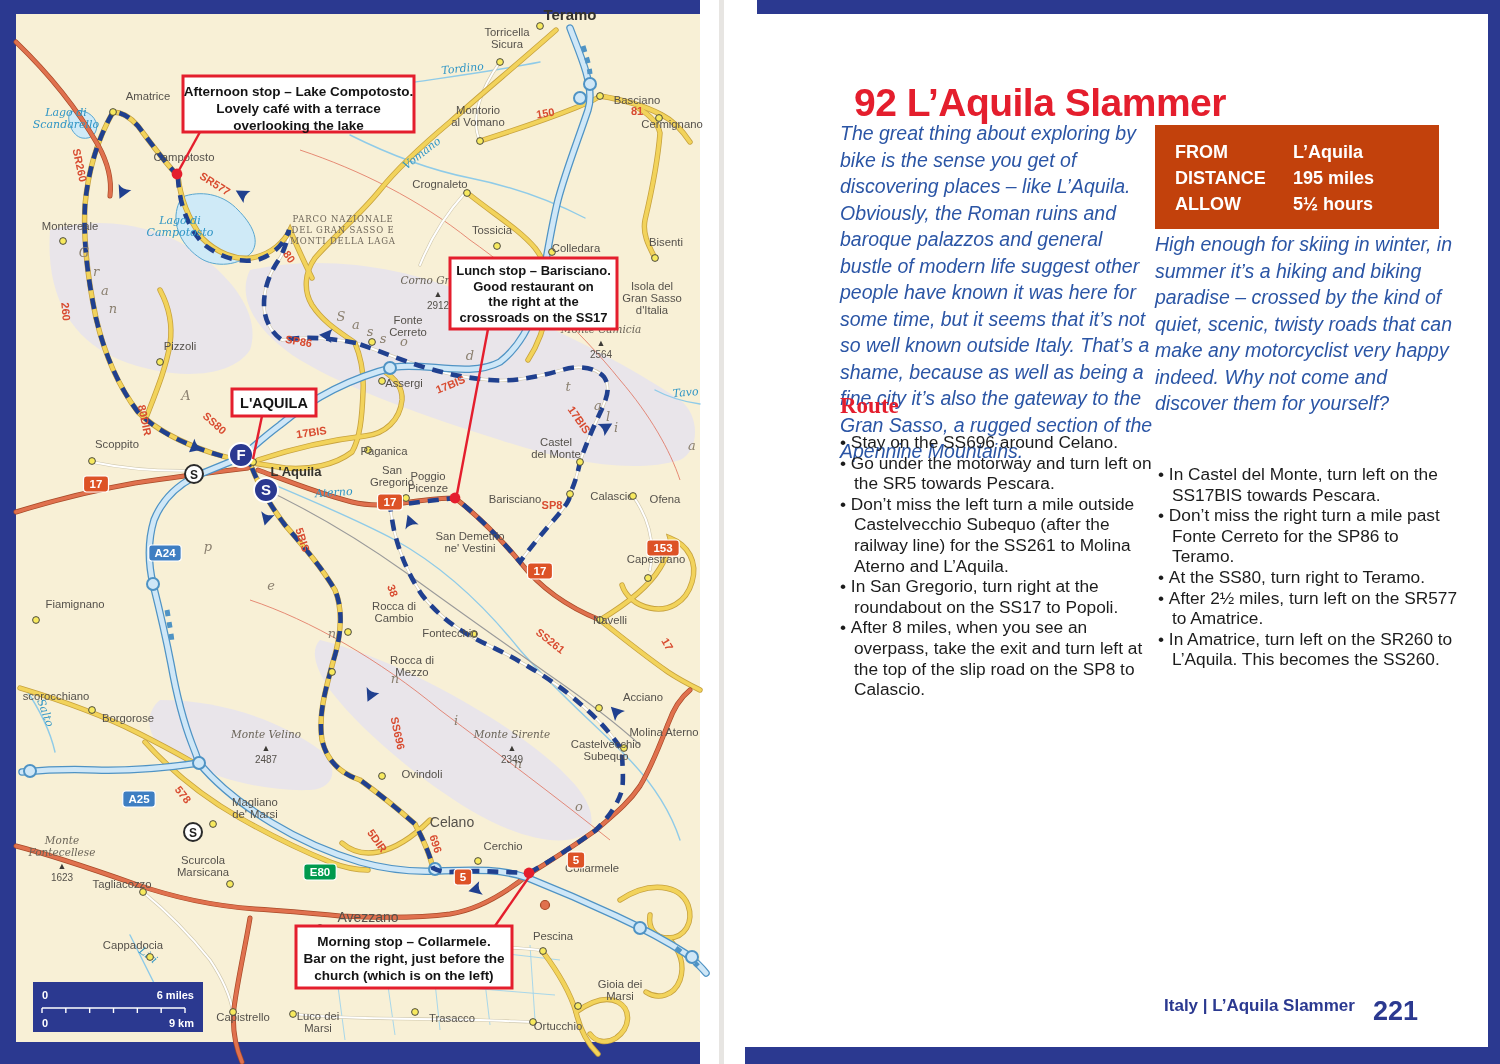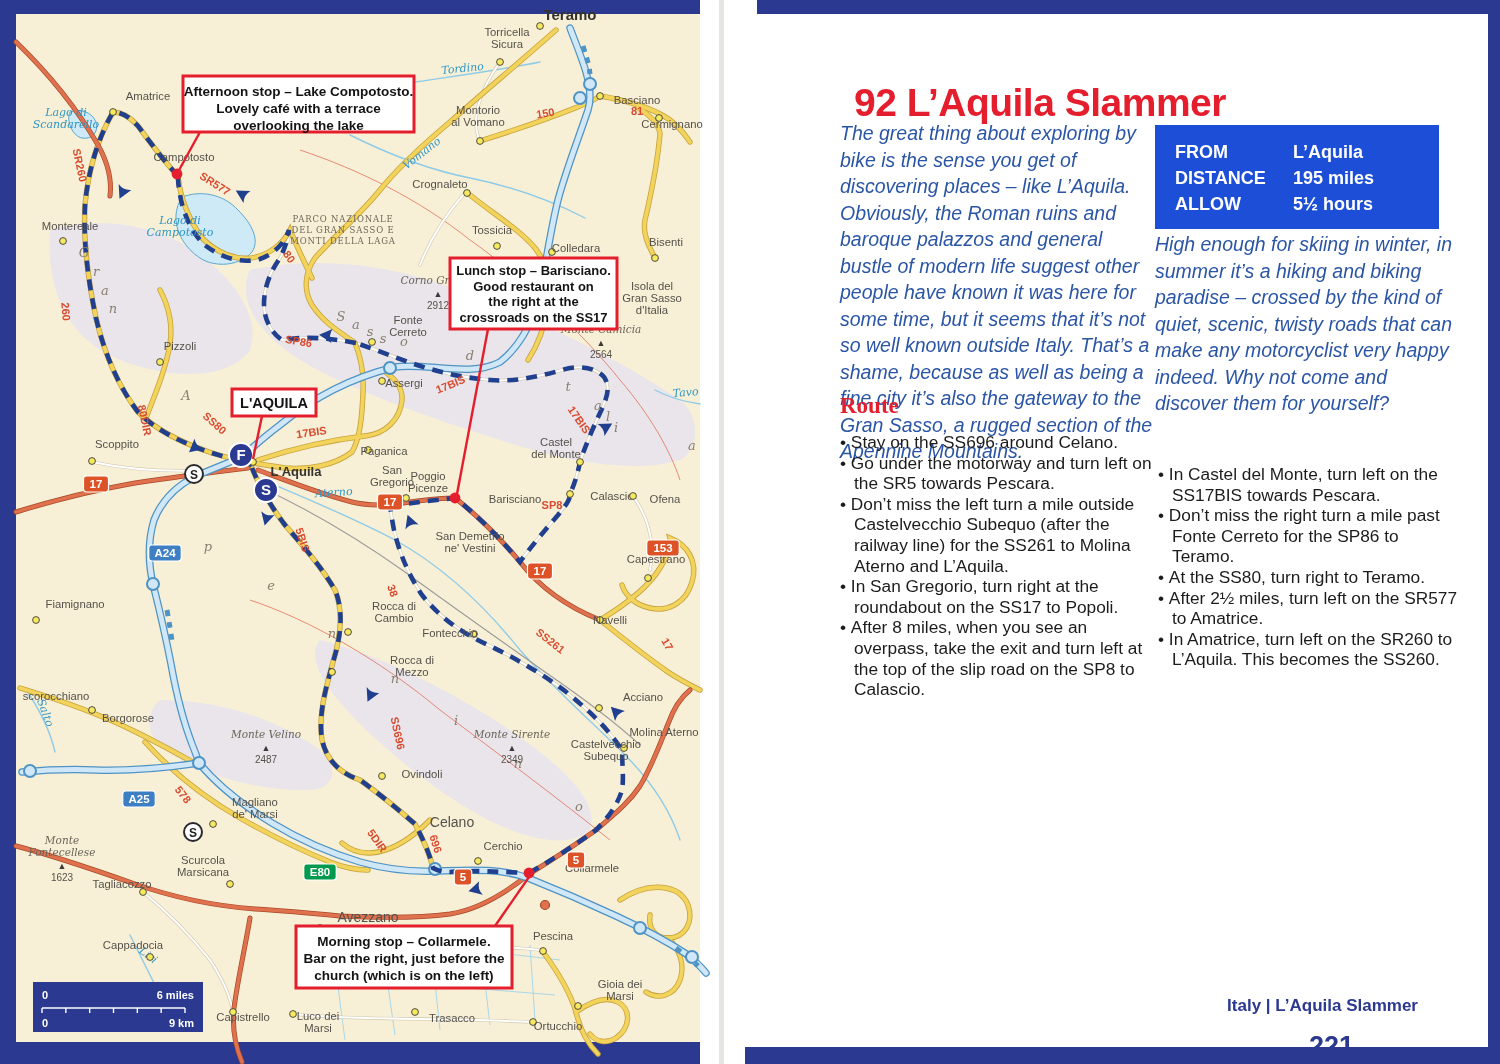--- a/index.html
+++ b/index.html
@@ -34,21 +34,21 @@
   .infobox{position:absolute;left:410px;top:125px;width:284px;box-sizing:border-box;padding:14px 0 12px 20px;color:#fff;}
   .inforow{display:flex;height:26px;align-items:center;font-weight:bold;font-size:18px;}
   .inforow .lbl{width:118px;}
   .routeh{position:absolute;left:95px;top:393px;margin:0;font-size:23px;font-weight:bold;font-family:Liberation Serif, serif;}
   .rcol{position:absolute;top:432px;font-size:17.3px;line-height:20.6px;color:#1c1c1c;}
   .rcol ul{margin:0;padding:0;list-style:none;}
   .rcol li{padding-left:14px;text-indent:-14px;margin:0;}
   .rcol li::before{content:"\2022\00a0";}
   .rcol1{left:95px;width:318px;}
   .rcol2{left:413px;width:302px;margin-top:32px;}
-  .footer{position:absolute;right:82px;top:996px;display:flex;align-items:center;gap:15px;flex-direction:column;}
+  .footer{position:absolute;right:82px;top:996px;display:flex;align-items:flex-start;}
   .crumb{font-weight:bold;font-size:17px;}
   .pageno{font-weight:bold;font-size:27px;margin-left:18px;}
 </style>
 </head>
 <body>
 
 <div id="stage">
 
   <svg id="mapsvg" width="745" height="1064" viewBox="0 0 745 1064">
 
@@ -478,21 +478,21 @@
 
   <div class="rp">
     <div class="topband" style="background: rgb(43, 57, 144);"></div>
     <div class="rightstrip" style="background: rgb(43, 57, 144);"></div>
     <div class="botband" style="background: rgb(43, 57, 144);"></div>
 
     <h1 style="color: rgb(228, 30, 45);">92 L’Aquila Slammer</h1>
 
     <div class="lead lead1">The great thing about exploring by bike is the sense you get of discovering places – like L’Aquila. Obviously, the Roman ruins and baroque palazzos and general bustle of modern life suggest other people have known it was here for some time, but it seems that it’s not so well known outside Italy. That’s a shame, because as well as being a fine city it’s also the gateway to the Gran Sasso, a rugged section of the Apennine Mountains.</div>
 
-    <div class="infobox" id="infobox" style="background: #1d4ed8;">
+    <div class="infobox" id="infobox" style="background: #c2410c;">
         <div class="inforow">
           <span class="lbl">FROM</span>
           <span>L’Aquila</span>
         </div>
         <div class="inforow">
           <span class="lbl">DISTANCE</span>
           <span>195 miles</span>
         </div>
         <div class="inforow">
           <span class="lbl">ALLOW</span>

